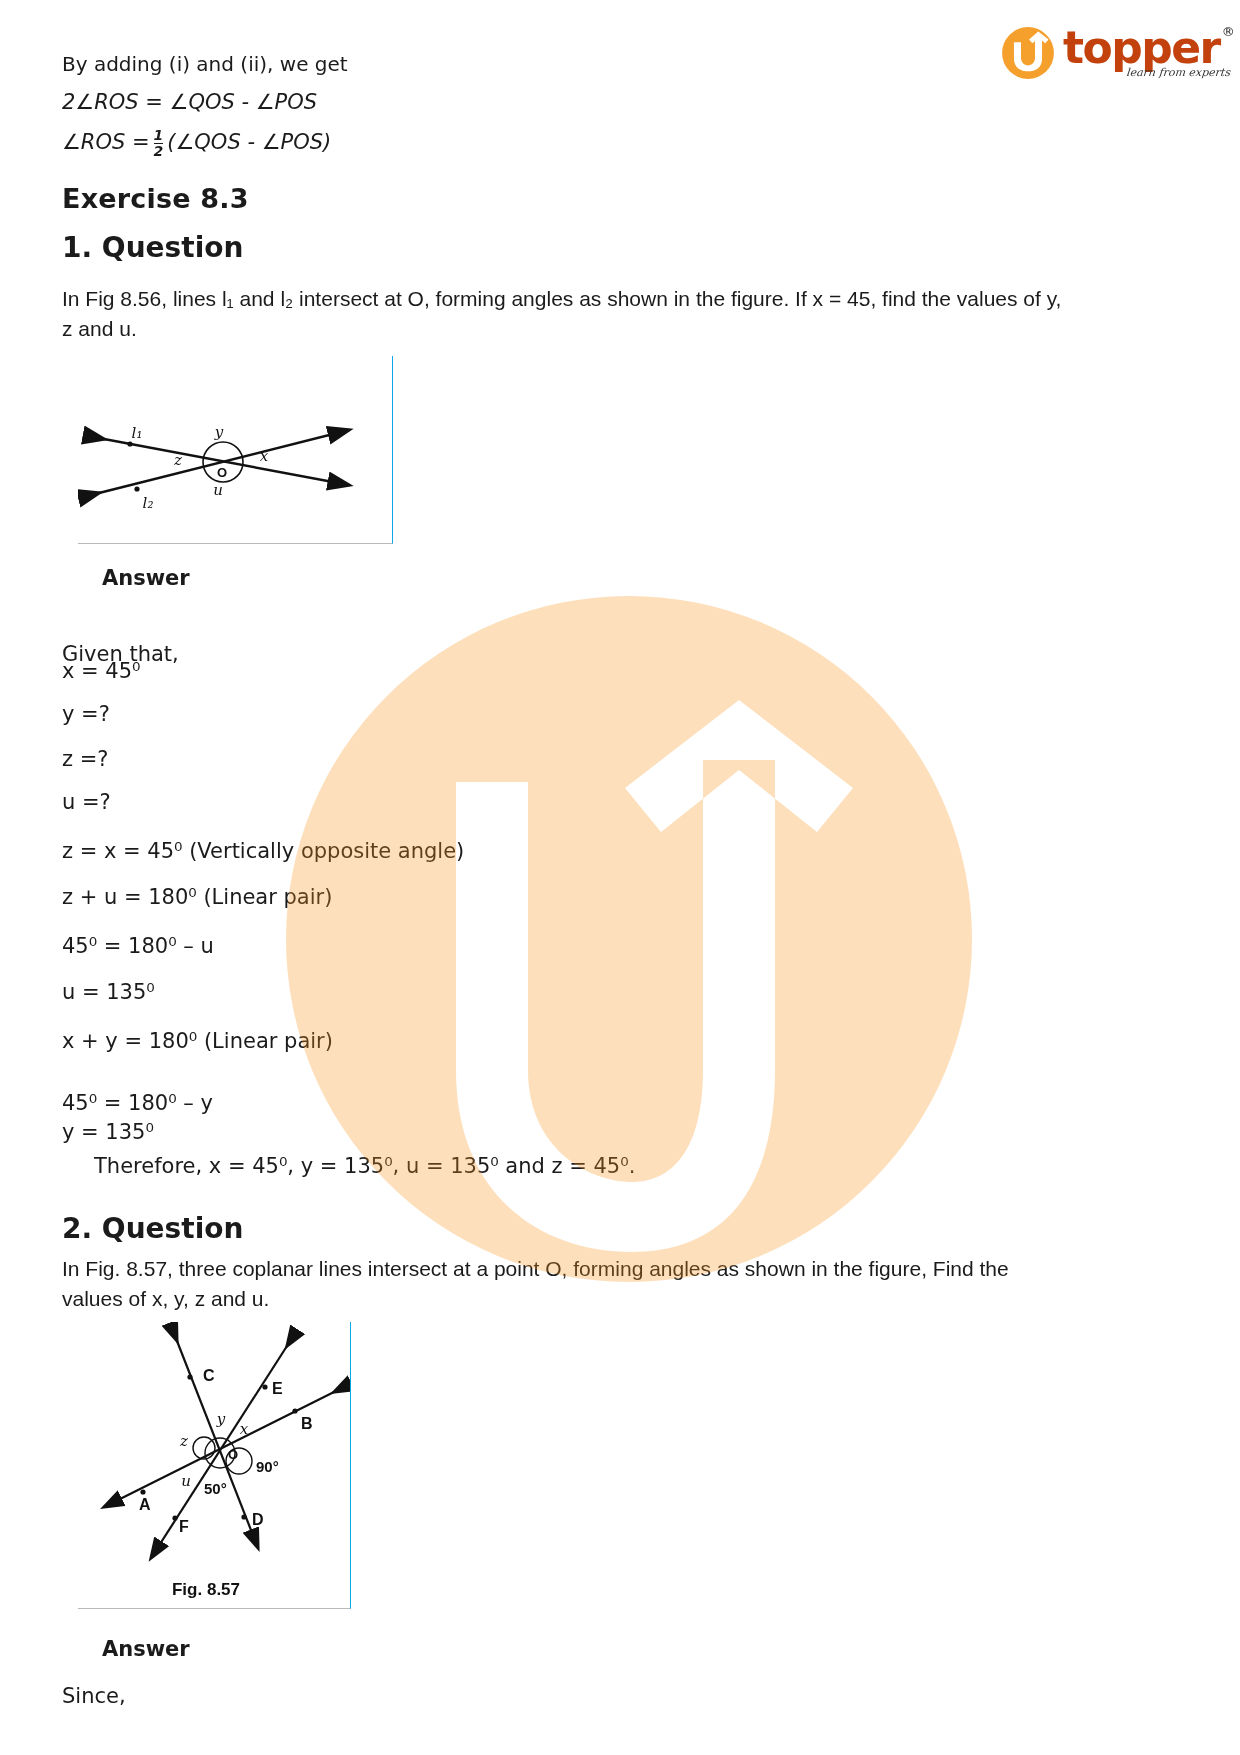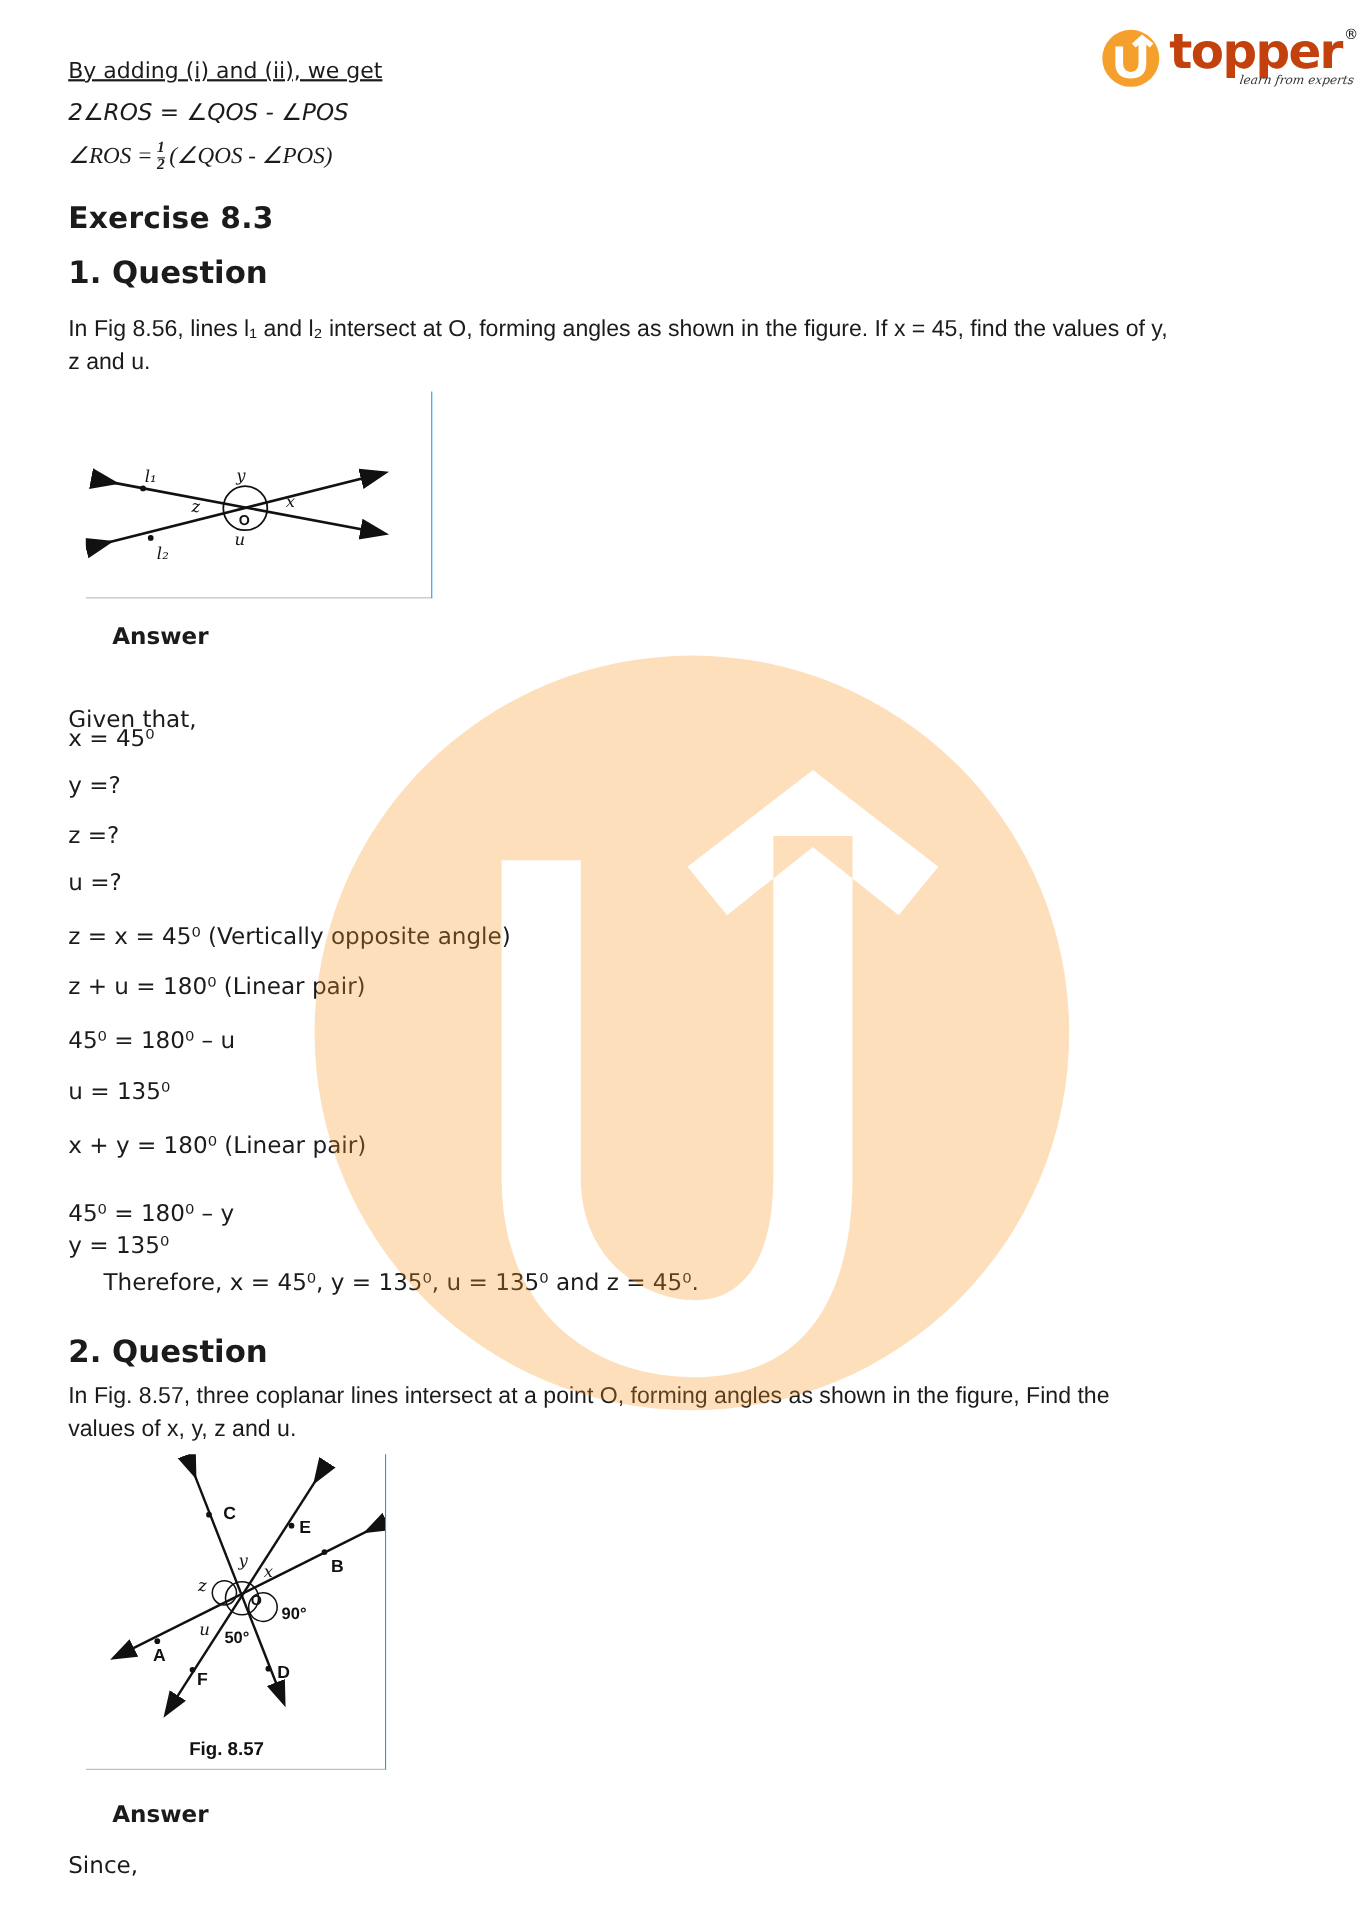--- a/index.html
+++ b/index.html
@@ -1,21 +1,21 @@
 <!DOCTYPE html>
 <html><head>
 <meta charset="utf-8">
 <style>
   html,body{margin:0;padding:0;}
   body{
     width:1240px;height:1755px;position:relative;background:#ffffff;
     font-family:"DejaVu Sans",sans-serif;color:#1b1b1b;overflow:hidden;
   }
   .abs{position:absolute;left:62px;}
-  .intro-line{font-size:20px;text-decoration:underline;}
+  .intro-line{font-size:20px;}
   .math{font-style:italic;font-size:21px;}
   .frac{display:inline-block;vertical-align:middle;text-align:center;font-size:14px;font-weight:bold;line-height:1.05;margin:0 4px;}
   .frac .den{border-top:1.5px solid #1b1b1b;display:block;}
   .exercise-title{font-size:27px;font-weight:bold;letter-spacing:0.2px;}
   .q-heading{font-size:28px;font-weight:bold;}
   .q-text{font-family:Liberation Sans, sans-serif;font-size:21px;line-height:30px;width:1000px;font-stretch:condensed;}
   .ans-heading{font-size:21px;font-weight:bold;margin-left:40px;}
   .ans-line{font-size:21px;}
   .fig-box{position:absolute;background:#fff;border-right:1px solid #0ea5e9;border-bottom:1px solid #b9b9b9;}
   .fig-box svg{display:block;width:100%;height:100%;}
@@ -43,21 +43,21 @@
       <polygon fill="#ffffff" points="69,10 88,25 82,32 70,22 58,32 52,25"></polygon>
     </svg>
     <div class="brand-wrap">
       <span class="brand">topper</span><span class="reg">®</span>
       <div class="tagline">learn from experts</div>
     </div>
   </div>
 
   <div class="abs intro-line" style="top:52px;">By adding (i) and (ii), we get</div>
   <div class="abs math" style="top:90px;">2∠ROS = ∠QOS - ∠POS</div>
-  <div class="abs math" style="top:128px;font-family:Liberation Serif, serif;">
+  <div class="abs math" style="top:128px;">
     <span>∠ROS =</span><span class="frac"><span class="num">1</span><span class="den">2</span></span><span>(∠QOS - ∠POS)</span>
   </div>
 
   <div class="abs exercise-title" style="top:183px;">Exercise 8.3</div>
 
   <div class="abs q-heading" style="top:231px;">1. Question</div>
   <div class="abs q-text" style="top:284px;">In Fig 8.56, lines l₁ and l₂ intersect at O, forming angles as shown in the figure. If x = 45, find the values of y, z and u.</div>
 
   <div class="fig-box" style="left:78px;top:356px;width:314px;height:187px;">
     <svg viewBox="78 356 314 187">

